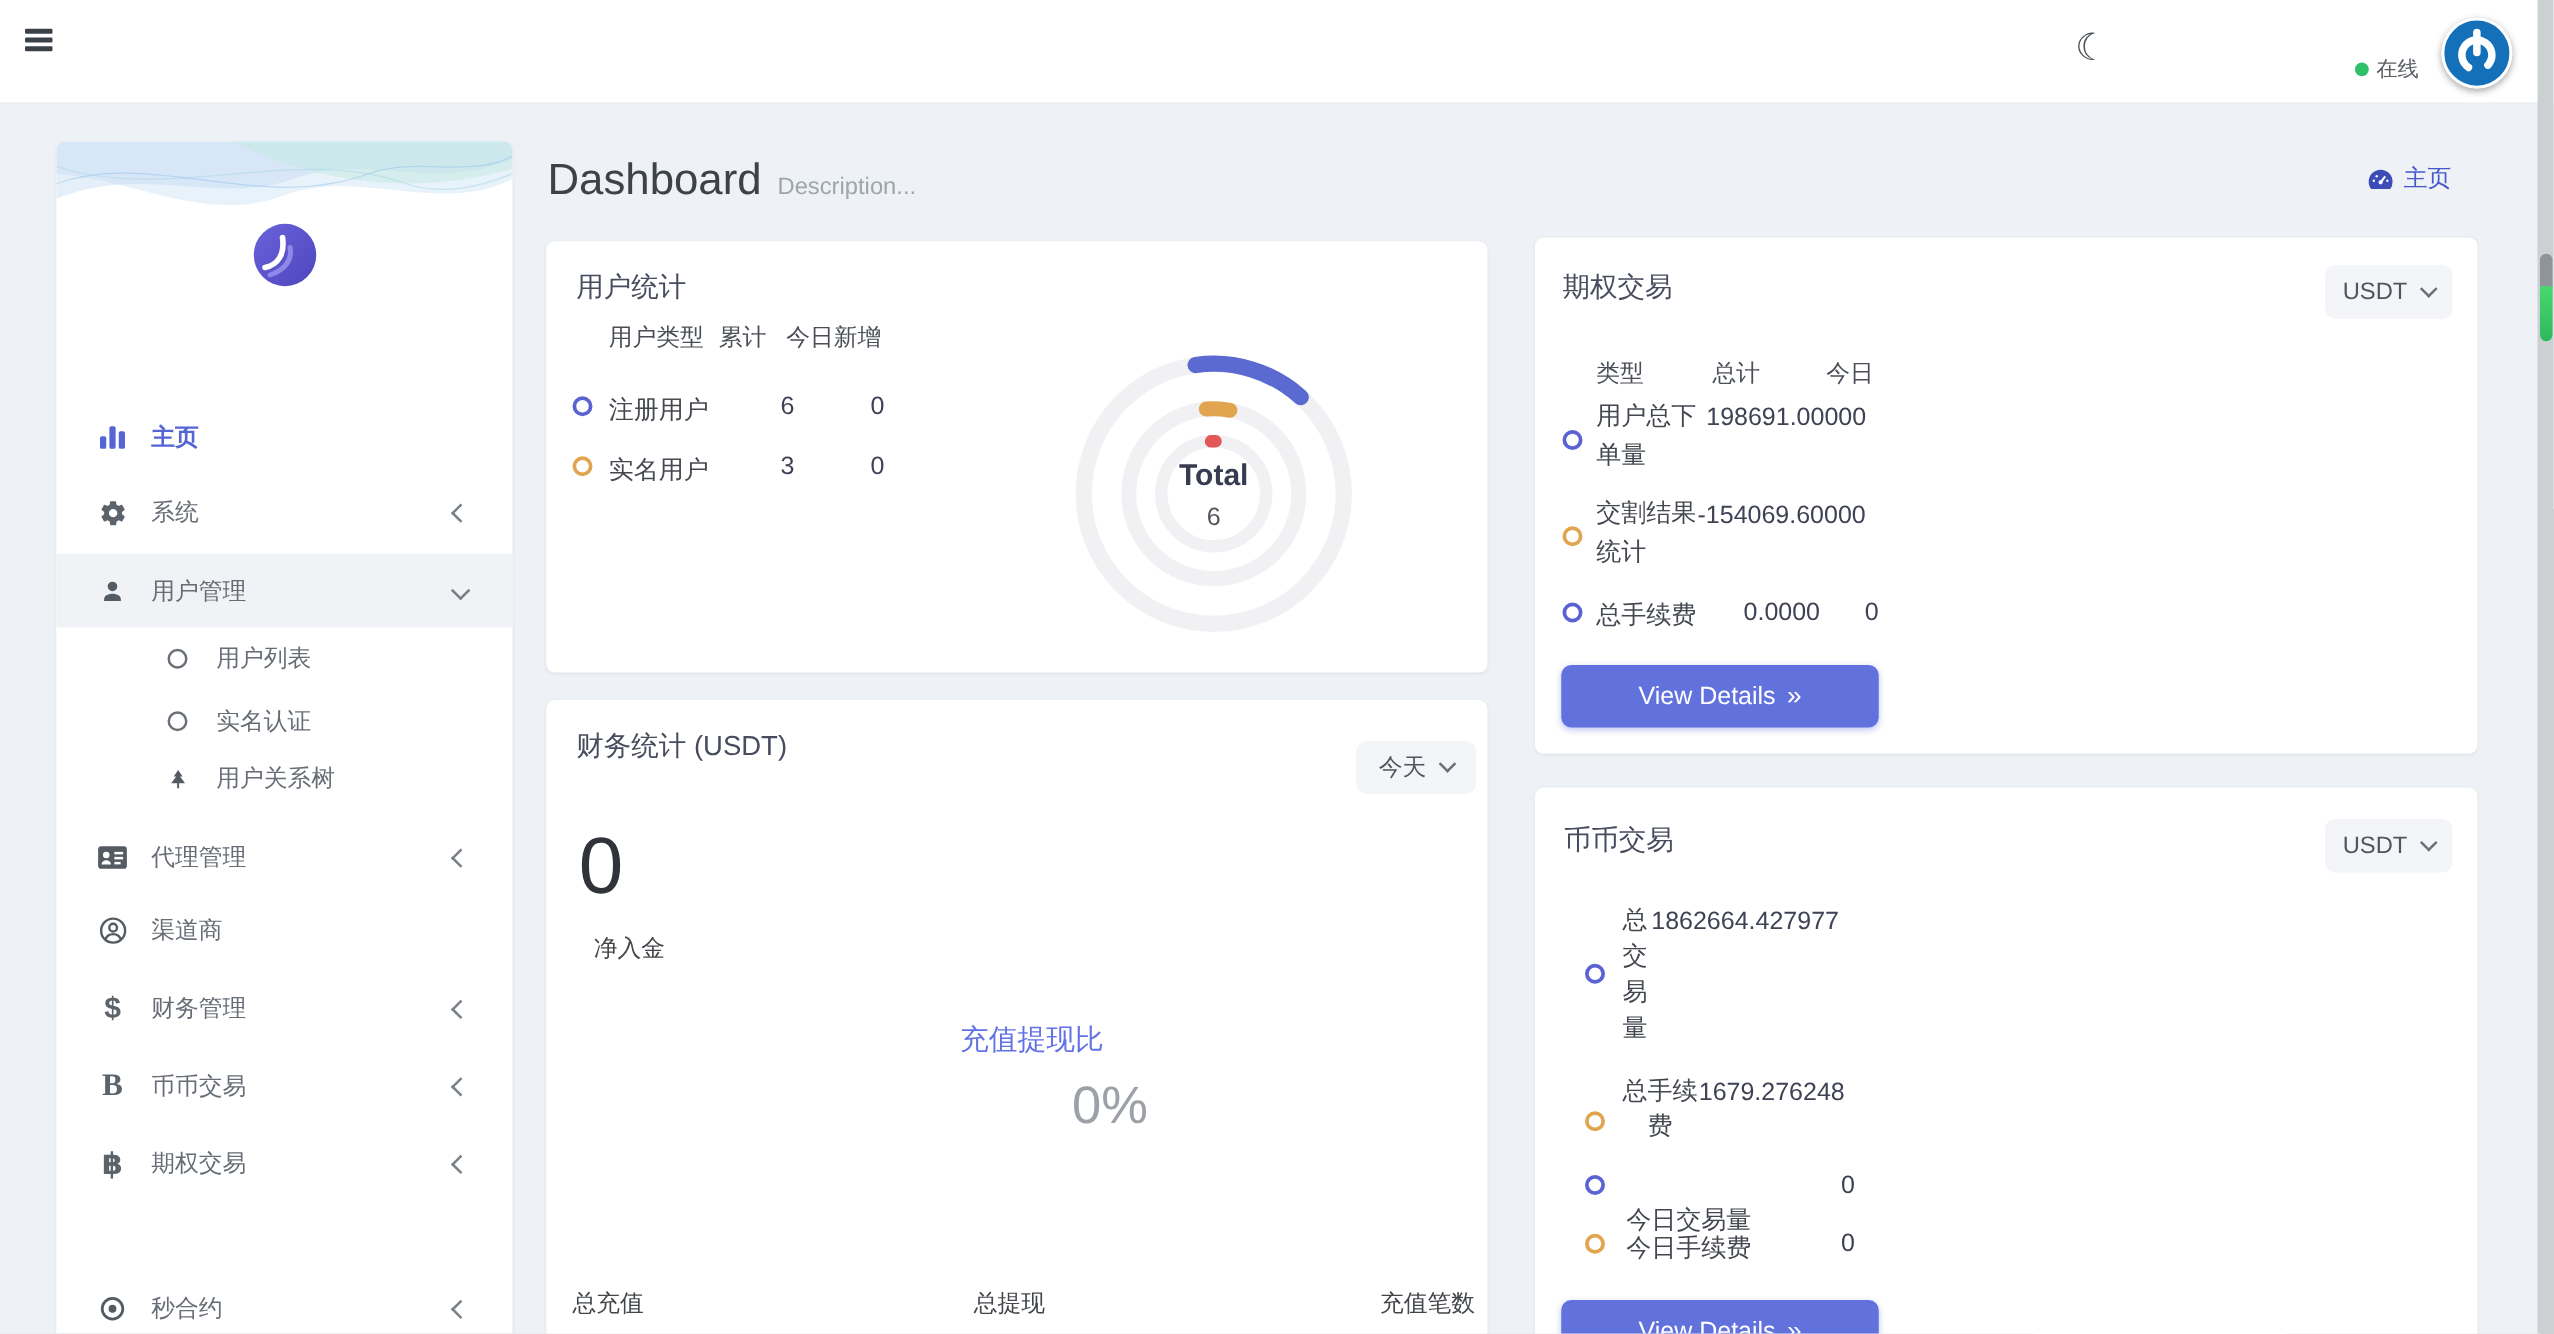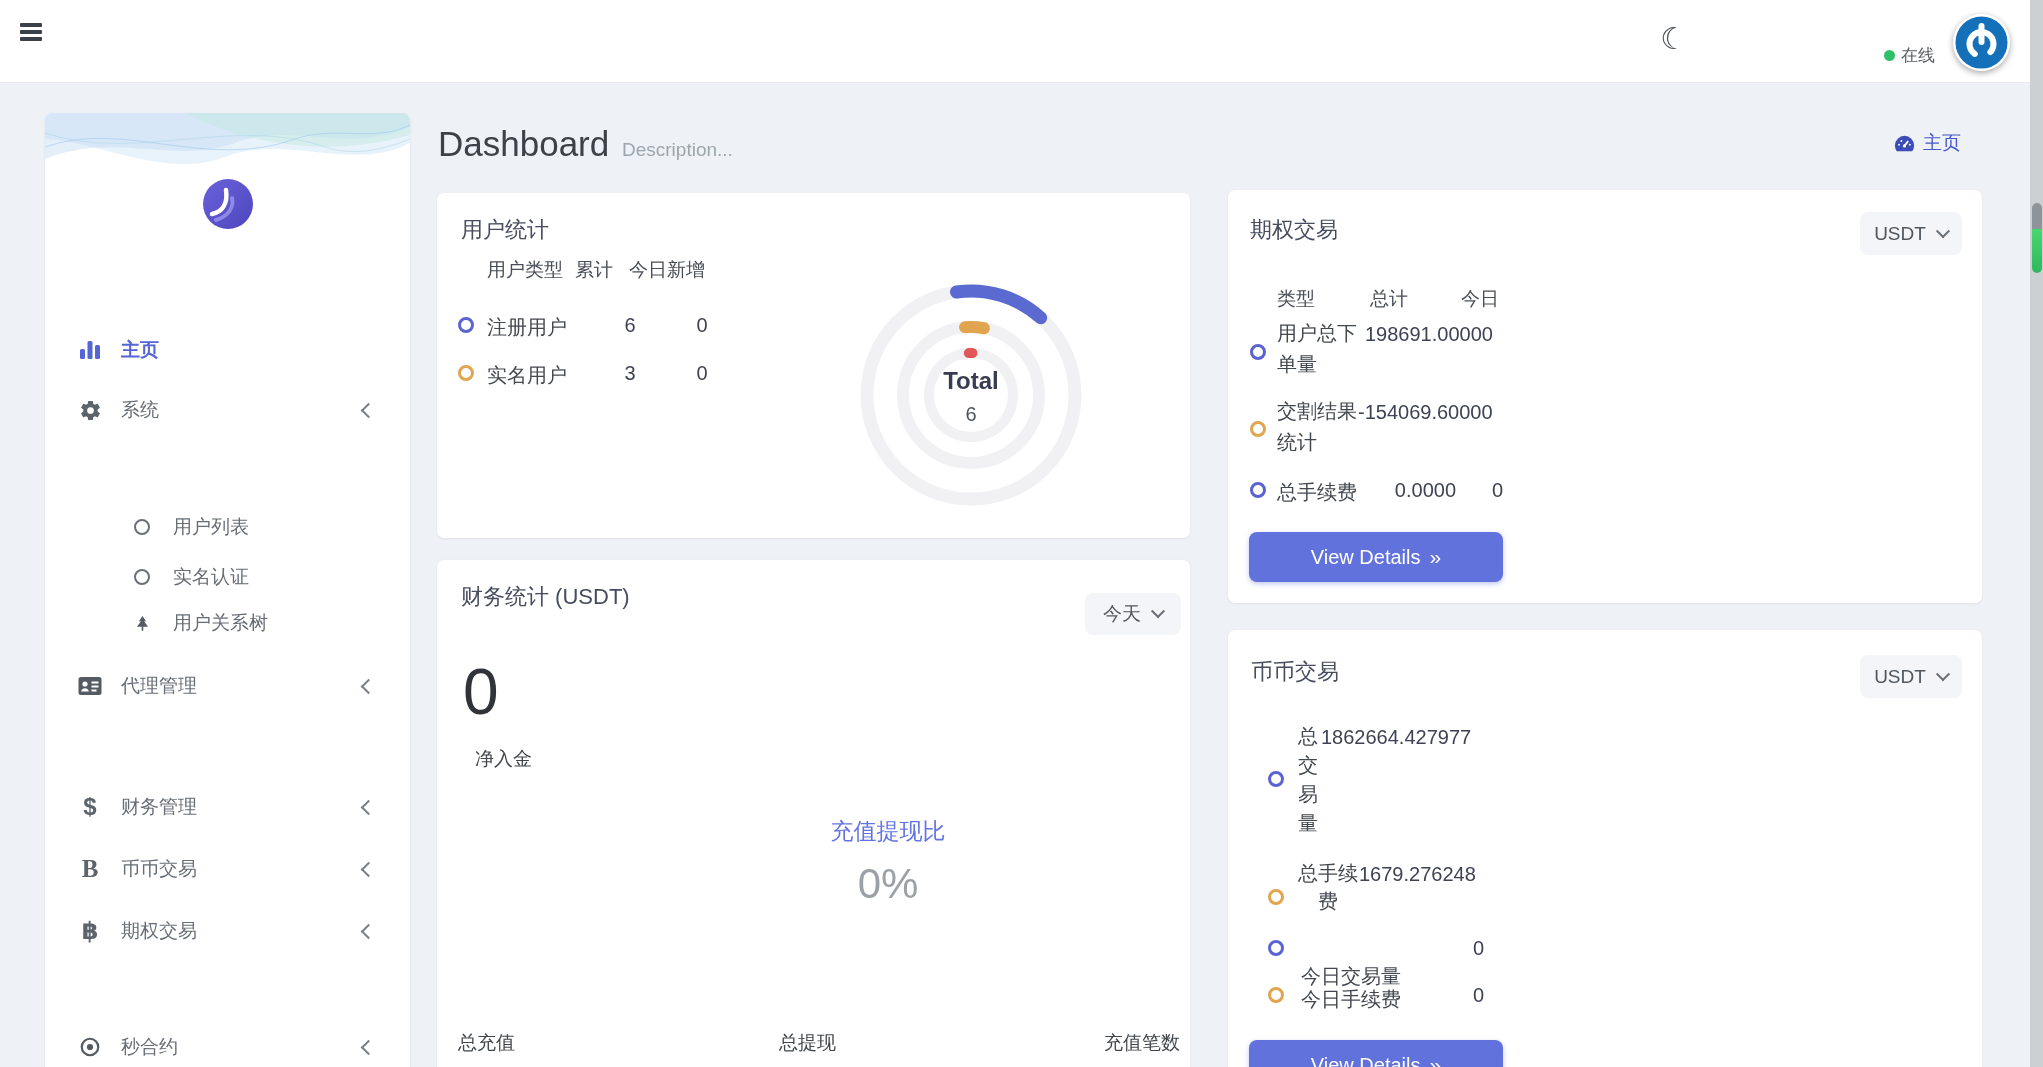--- a/index.html
+++ b/index.html
@@ -63,21 +63,21 @@
 
   
   .us-head{position:absolute;top:64px;font-size:19px;color:#4a4e57;}
   .us-row-label{position:absolute;font-size:20px;color:#45494f;}
   .us-val{position:absolute;width:50px;text-align:center;font-size:20px;color:#3f4254;}
   .donut-center{position:absolute;width:200px;text-align:center;}
 
   
   .fin-big{position:absolute;left:26px;top:100px;font-size:64px;color:#303438;line-height:1;}
   .fin-net{position:absolute;left:38px;top:186px;font-size:19px;color:#43474b;}
-  .fin-ratio-label{position:absolute;left:331px;top:256px;width:240px;text-align:center;font-size:23px;color:#6373e5;cursor:pointer;}
+  .fin-ratio-label{position:absolute;left:331px;top:256px;width:240px;font-size:23px;color:#6373e5;cursor:pointer;}
   .fin-ratio-value{position:absolute;left:331px;top:300px;width:240px;text-align:center;font-size:42px;color:#9ba1a7;}
   .fin-foot{position:absolute;top:470px;font-size:19px;color:#42464b;}
 
   
   .t-head{position:absolute;font-size:19px;color:#4a4e57;}
   .row-label{position:absolute;font-size:20px;color:#43474f;line-height:31px;}
   .row-val{position:absolute;font-size:20px;color:#3f4254;}
   .view-btn{position:absolute;left:21px;width:254px;height:50px;background:#6272dd;border-radius:8px;color:#fff;font-size:20px;display:flex;align-items:center;justify-content:center;cursor:pointer;box-shadow:0 2px 5px rgba(98,114,221,.4);}
   .view-btn .arrow{margin-left:9px;font-size:21px;line-height:20px;}
 </style>
@@ -147,20 +147,29 @@
     <div class="nav-item" style="top:272px">
       <span class="nicon">
         <svg width="23" height="23" viewBox="0 0 24 24">
             <path fill="#5c636b" d="M19.4 13c.04-.32.06-.66.06-1s-.02-.68-.07-1l2.1-1.65c.19-.15.24-.42.12-.64l-2-3.46c-.12-.22-.39-.3-.61-.22l-2.49 1c-.52-.4-1.08-.73-1.69-.98l-.38-2.65C14.46 2.18 14.25 2 14 2h-4c-.25 0-.46.18-.49.42l-.38 2.65c-.61.25-1.17.59-1.69.98l-2.49-1c-.23-.09-.49 0-.61.22l-2 3.46c-.13.22-.07.49.12.64L4.56 11c-.05.32-.07.66-.07 1s.02.68.07 1l-2.1 1.65c-.19.15-.24.42-.12.64l2 3.46c.12.22.39.3.61.22l2.49-1c.52.4 1.08.73 1.69.98l.38 2.65c.03.24.24.42.49.42h4c.25 0 .46-.18.49-.42l.38-2.65c.61-.25 1.17-.59 1.69-.98l2.49 1c.23.09.49 0 .61-.22l2-3.46c.12-.22.07-.49-.12-.64L19.4 13zM12 15.5A3.5 3.5 0 1 1 12 8.5a3.5 3.5 0 0 1 0 7z"></path>
           </svg>
       </span>
       <span class="nlabel">系统</span>
       <span class="chev left"></span>
     </div>
 
+    <div class="nav-item open" style="top:330px;height:59px">
+      <span class="nicon">
+        <svg width="22" height="22" viewBox="0 0 24 24">
+            <path fill="#555b63" d="M12 12a4.2 4.2 0 1 0 0-8.4A4.2 4.2 0 0 0 12 12zm0 2.2c-4.2 0-7.3 2.1-7.3 4.7v1.6h14.6v-1.6c0-2.6-3.1-4.7-7.3-4.7z"></path>
+          </svg>
+      </span>
+      <span class="nlabel">用户管理</span>
+      <span class="chev down"></span>
+    </div>
 
     <div class="nav-sub" style="top:392px">
       <span class="nicon">
         <svg width="18" height="18" viewBox="0 0 18 18">
             <circle cx="9" cy="9" r="7" fill="none" stroke="#6a7077" stroke-width="2"></circle>
           </svg>
       </span>
       <span class="nlabel">用户列表</span>
     </div>
     <div class="nav-sub" style="top:442px">
@@ -188,20 +197,32 @@
             <path d="M3.2 15.5c0-2 1.8-3.3 3.8-3.3s3.8 1.3 3.8 3.3z" fill="#fff"></path>
             <rect x="13.5" y="5.5" width="7" height="2" fill="#fff"></rect>
             <rect x="13.5" y="9.5" width="7" height="2" fill="#fff"></rect>
             <rect x="13.5" y="13.5" width="5" height="2" fill="#fff"></rect>
           </svg>
       </span>
       <span class="nlabel">代理管理</span>
       <span class="chev left"></span>
     </div>
 
+    <div class="nav-item" style="top:606px">
+      <span class="nicon">
+        <svg width="23" height="23" viewBox="0 0 24 24">
+            <g fill="none" stroke="#555b63" stroke-width="2">
+              <circle cx="12" cy="12" r="10"></circle>
+              <circle cx="12" cy="9.5" r="3.2"></circle>
+              <path d="M5.5 19.5c1-3 3.6-4.6 6.5-4.6s5.5 1.6 6.5 4.6"></path>
+            </g>
+          </svg>
+      </span>
+      <span class="nlabel">渠道商</span>
+    </div>
 
     <div class="nav-item" style="top:669px">
       <span class="nicon dollar">$</span>
       <span class="nlabel">财务管理</span>
       <span class="chev left"></span>
     </div>
 
     <div class="nav-item" style="top:731px">
       <span class="nicon serifB">B</span>
       <span class="nlabel">币币交易</span>

